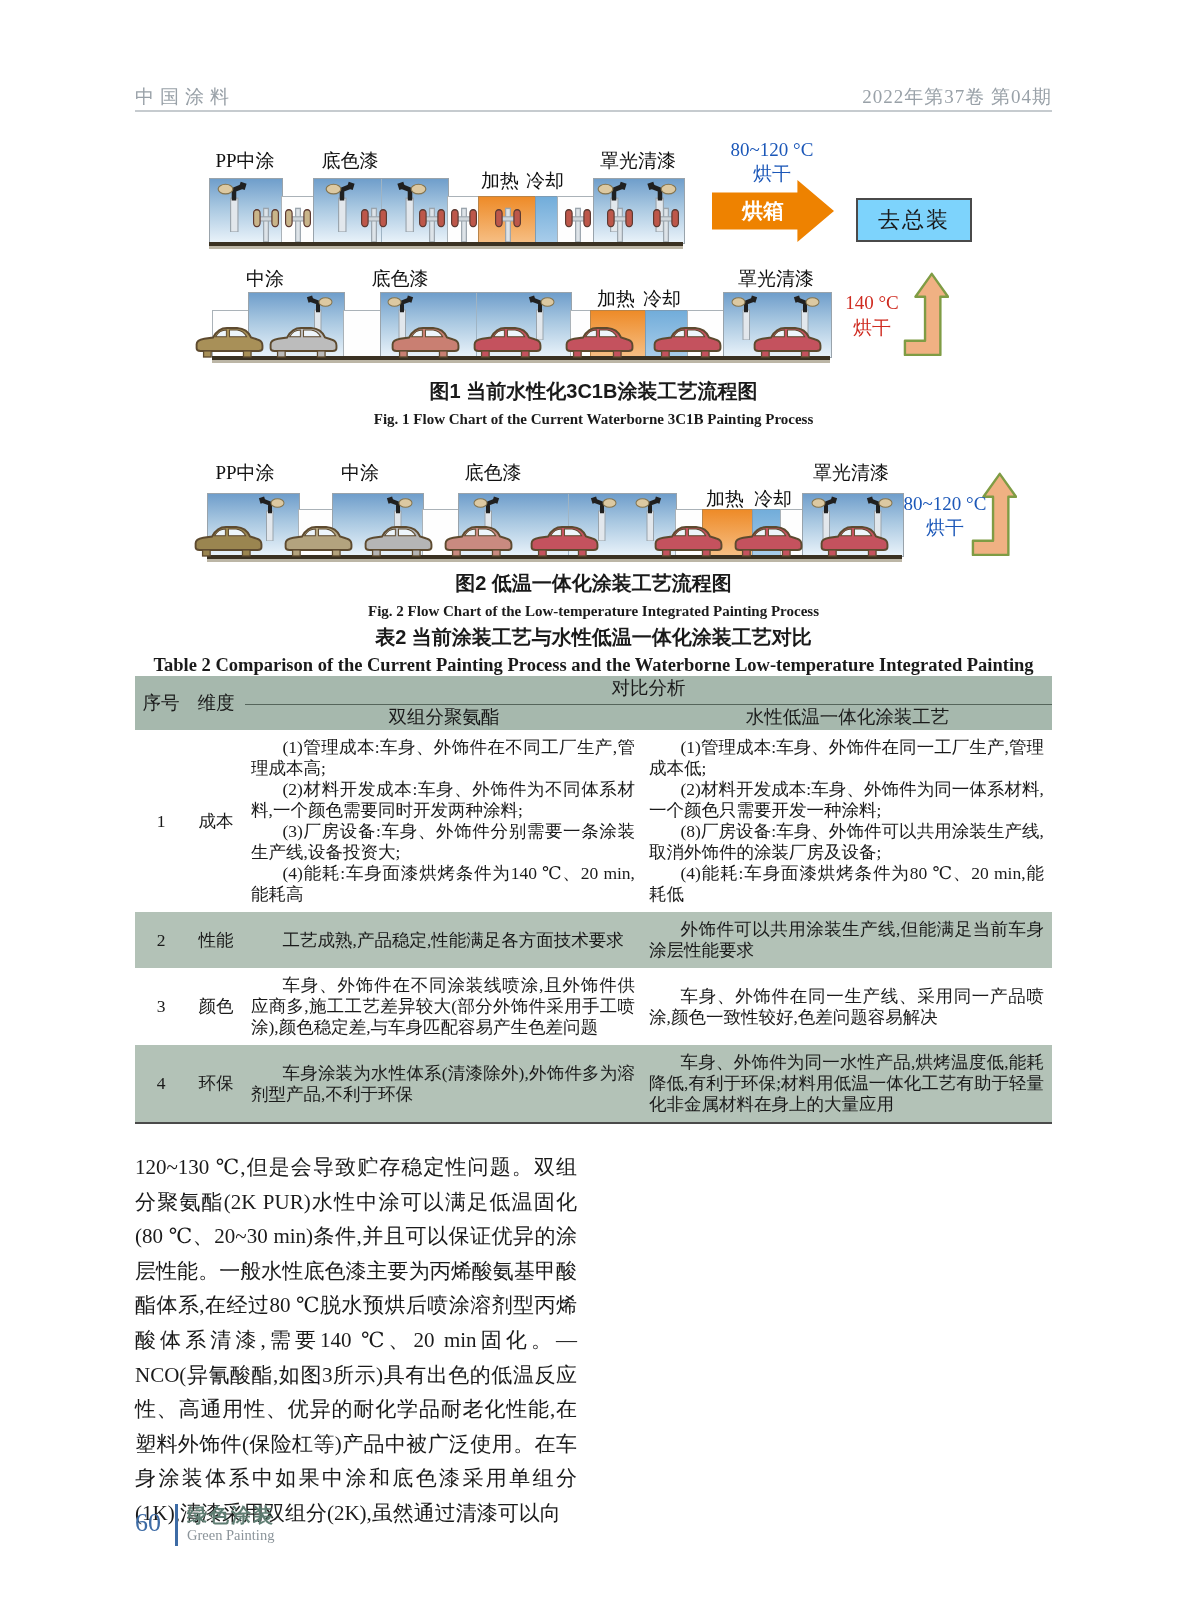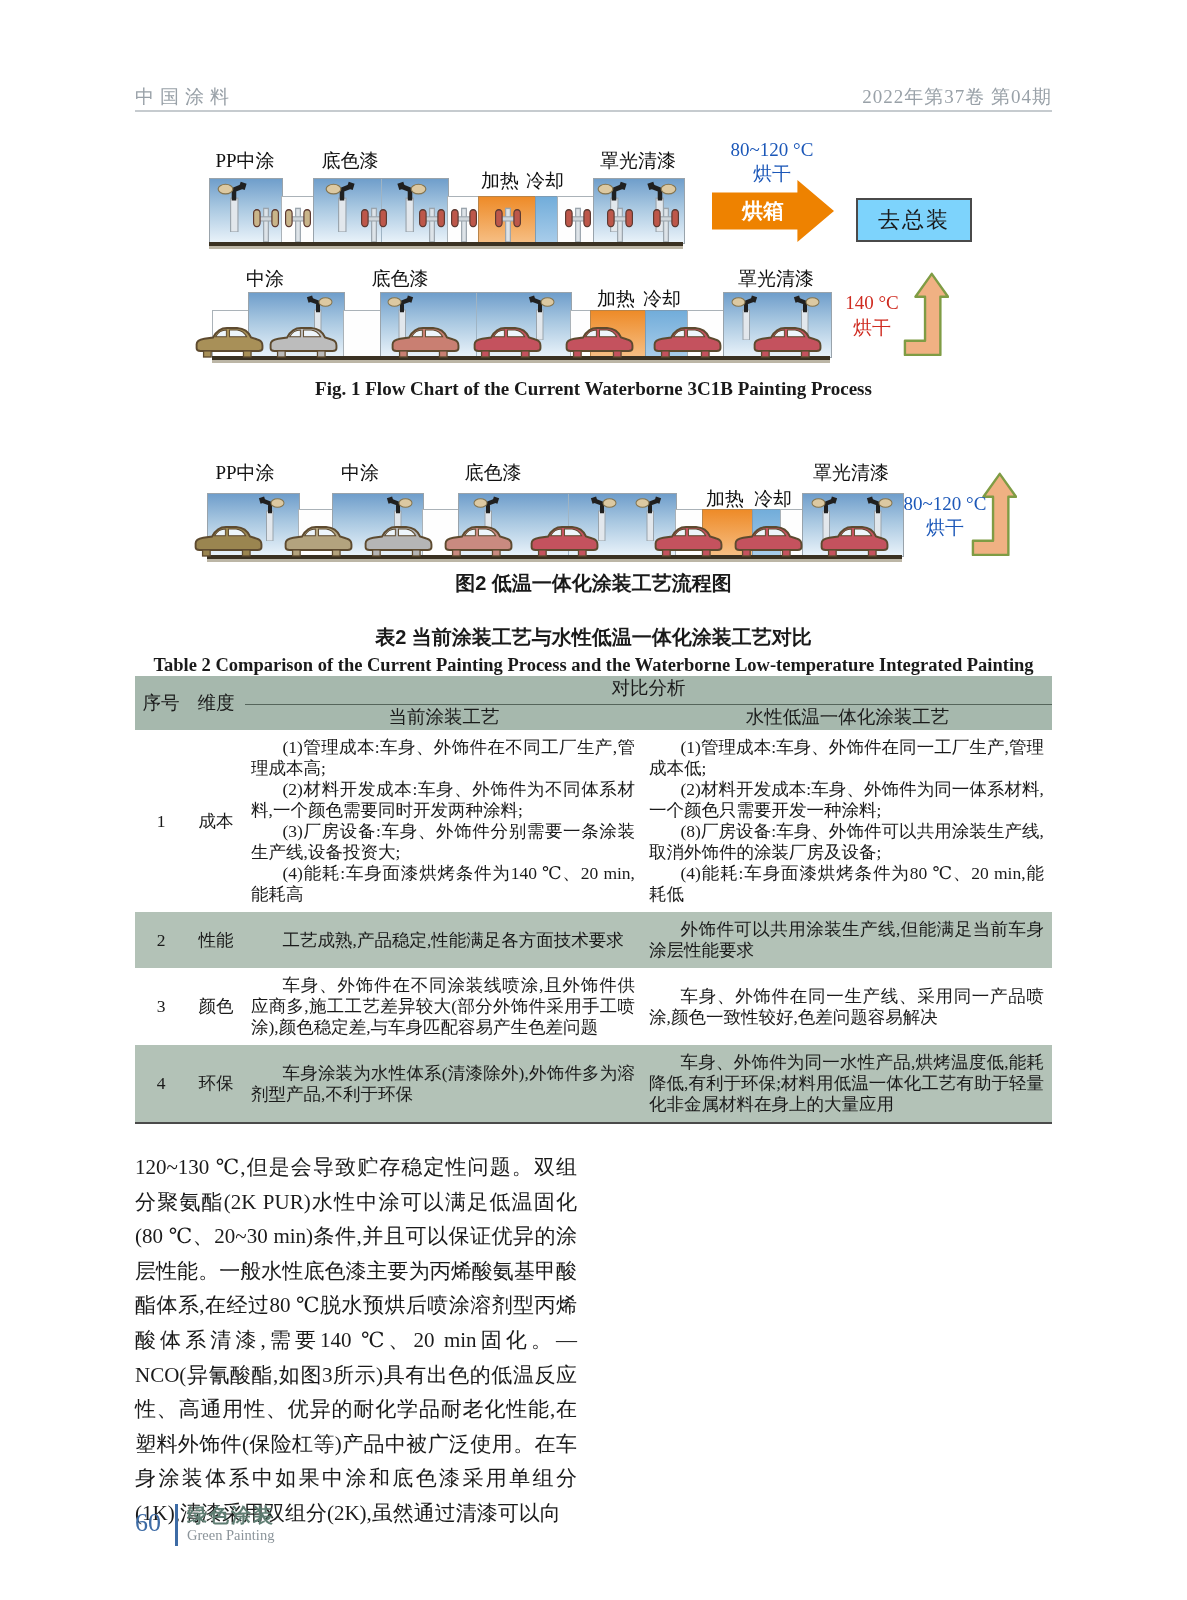--- a/index.html
+++ b/index.html
@@ -25,21 +25,21 @@
              text-align:center;white-space:nowrap;z-index:5;}
   .red-note{position:absolute;transform:translateX(-50%);color:#cf2b20;font-size:19px;line-height:25px;
             text-align:center;white-space:nowrap;z-index:5;}
   .oven-arrow{position:absolute;background:#ee8200;color:#fff;font-weight:bold;font-size:21px;
               font-family:"Liberation Sans",sans-serif;display:flex;align-items:center;padding-left:30px;
               box-sizing:border-box;clip-path:polygon(0 20%,70% 20%,70% 0,100% 50%,70% 100%,70% 80%,0 80%);}
   .assembly-box{position:absolute;border:2px solid #4a4a4a;background:#7dd3fc;display:flex;align-items:center;
                 justify-content:center;font-size:22px;letter-spacing:2px;}
   .caption{position:absolute;left:135px;width:917px;text-align:center;}
   .cap-cn{font-family:"Liberation Sans","DejaVu Sans",sans-serif;font-weight:bold;font-size:20px;margin:0 0 6px 0;}
-  .cap-en{font-weight:bold;font-size:19px;margin:0;}
+  .cap-en{font-weight:bold;font-size:15px;margin:0;}
   
   #tbl-wrap{position:absolute;left:135px;top:676px;width:917px;}
   table{border-collapse:collapse;table-layout:fixed;width:917px;font-size:17.5px;line-height:21px;}
   thead th{background:#a6b8ad;font-weight:normal;font-size:18.5px;padding:2px 4px;}
   th.cmp{border-bottom:1px solid #55655b;padding-bottom:5px;}
   tbody td{vertical-align:middle;padding:7px 8px 7px 6px;}
   tbody td.c{text-align:center;padding:0 2px;}
   tr.band{background:#b3c2b7;}
   tbody td p{margin:0;text-indent:1.8em;text-align:justify;}
   table, tr{border:0;}
@@ -292,20 +292,21 @@
     <div class="red-note" style="left:737px;top:32px;">
       <div>140 °C</div>
       <div>烘干</div>
     </div>
     <div class="icon" style="left:768px;top:12px;width:46px;height:86px;"><svg width="100%" height="100%" viewBox="0 0 48 90" preserveAspectRatio="none">
     <path d="M30 4 L47 28 L39 28 L39 89 L2 89 L2 74 L23 74 L23 28 L13 28 Z" fill="#f0b183" stroke="#7f9c44" stroke-width="2.5" stroke-linejoin="round"></path>
         </svg></div>
   </div>
 
   <div class="caption" style="top:378px;">
+    <p class="cap-cn">图1  当前水性化3C1B涂装工艺流程图</p>
     <p class="cap-en">Fig. 1  Flow Chart of the Current Waterborne 3C1B Painting Process</p>
   </div>
 
   <div class="figrow" style="top:448px;height:120px;">
     <div class="st-label" style="left:110px;top:12px;">PP中涂</div>
     <div class="st-label" style="left:225px;top:12px;">中涂</div>
     <div class="st-label" style="left:358px;top:12px;">底色漆</div>
     <div class="st-label" style="left:590px;top:38px;">加热</div>
     <div class="st-label" style="left:638px;top:38px;">冷却</div>
     <div class="st-label" style="left:716px;top:12px;">罩光清漆</div>
@@ -428,20 +429,21 @@
       <div>80~120 °C</div>
       <div>烘干</div>
     </div>
     <div class="icon" style="left:836px;top:22px;width:46px;height:86px;"><svg width="100%" height="100%" viewBox="0 0 48 90" preserveAspectRatio="none">
     <path d="M30 4 L47 28 L39 28 L39 89 L2 89 L2 74 L23 74 L23 28 L13 28 Z" fill="#f0b183" stroke="#7f9c44" stroke-width="2.5" stroke-linejoin="round"></path>
         </svg></div>
   </div>
 
   <div class="caption" style="top:570px;">
     <p class="cap-cn">图2  低温一体化涂装工艺流程图</p>
+    <p class="cap-en">Fig. 2  Flow Chart of the Low-temperature Integrated Painting Process</p>
   </div>
 
   <div class="caption" style="top:624px;">
     <p class="cap-cn" style="margin-bottom:4px;">表2  当前涂装工艺与水性低温一体化涂装工艺对比</p>
     <p class="cap-en" style="font-size:18.5px;">Table 2   Comparison of the Current Painting Process and the Waterborne Low-temperature Integrated Painting Process</p>
   </div>
 
   <div id="tbl-wrap">
     <table>
       <colgroup>
@@ -450,21 +452,21 @@
           <col style="width:398px">
           <col style="width:409px">
         </colgroup>
       <thead>
         <tr>
           <th rowspan="2">序号</th>
           <th rowspan="2">维度</th>
           <th colspan="2" class="cmp">对比分析</th>
         </tr>
         <tr>
-          <th>当前涂装工艺</th>
+          <th>双组分聚氨酯</th>
           <th>水性低温一体化涂装工艺</th>
         </tr>
       </thead>
       <tbody>
         <tr>
           <td class="c">1</td>
           <td class="c">成本</td>
           <td>
             <p>(1)管理成本:车身、外饰件在不同工厂生产,管理成本高;</p>
             <p>(2)材料开发成本:车身、外饰件为不同体系材料,一个颜色需要同时开发两种涂料;</p>

